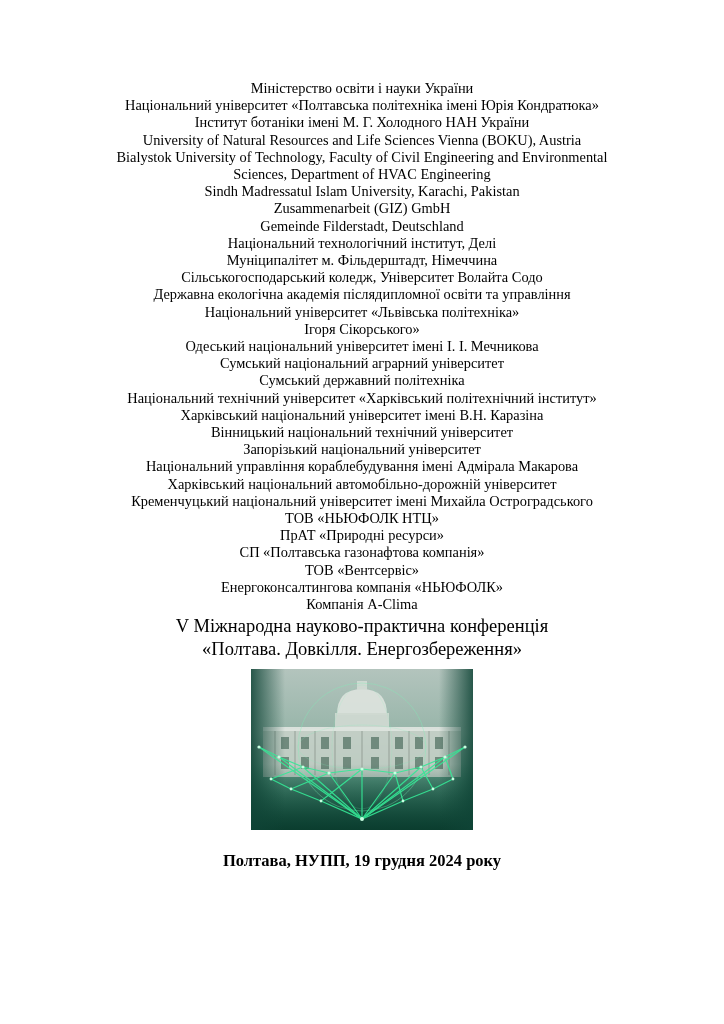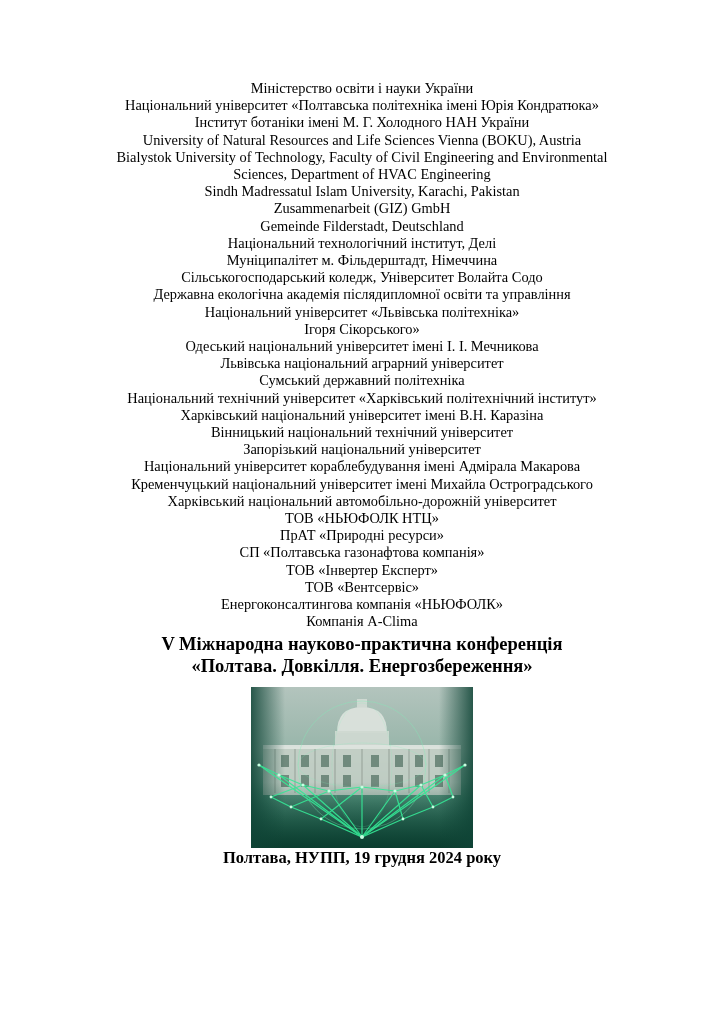--- a/index.html
+++ b/index.html
@@ -24,34 +24,35 @@
   .org-line {
     font-size: 14.4px;
     line-height: 17.2px;
     white-space: nowrap;
   }
   .title-block {
     margin-top: 2px;
   }
   .title-line {
     font-size: 18.5px;
-    font-weight: bold;
+    font-weight: normal;
     line-height: 22.5px;
   }
   .cover-image-wrap {
     margin-top: 9px;
     display: flex;
     justify-content: center;
   }
   .cover-image {
     width: 222px;
     height: 161px;
     display: block;
   }
   .footer-line {
+    margin-top: 21px;
     font-size: 16.5px;
     font-weight: bold;
   }
 </style>
 </head>
 <body>
 
 <div class="page">
 
   <div>
@@ -64,33 +65,32 @@
     <div class="org-line">Sindh Madressatul Islam University, Karachi, Pakistan</div>
     <div class="org-line">Zusammenarbeit  (GIZ) GmbH</div>
     <div class="org-line">Gemeinde Filderstadt, Deutschland</div>
     <div class="org-line">Національний технологічний інститут, Делі</div>
     <div class="org-line">Муніципалітет м. Фільдерштадт, Німеччина</div>
     <div class="org-line">Сільськогосподарський коледж, Університет Волайта Содо</div>
     <div class="org-line">Державна екологічна  академія післядипломної освіти та управління</div>
     <div class="org-line">Національний університет «Львівська політехніка»</div>
     <div class="org-line">Ігоря Сікорського»</div>
     <div class="org-line">Одеський національний університет імені І. І. Мечникова</div>
-    <div class="org-line">Львівська національний аграрний університет</div>
+    <div class="org-line">Сумський національний аграрний університет</div>
     <div class="org-line">Сумський державний політехніка</div>
     <div class="org-line">Національний технічний університет «Харківський політехнічний інститут»</div>
     <div class="org-line">Харківський національний університет імені В.Н. Каразіна</div>
     <div class="org-line">Вінницький національний технічний університет</div>
     <div class="org-line">Запорізький національний університет</div>
-    <div class="org-line">Національний університет кораблебудування імені Адмірала Макарова</div>
+    <div class="org-line">Національний управління кораблебудування імені Адмірала Макарова</div>
+    <div class="org-line">Харківський національний автомобільно-дорожній університет</div>
     <div class="org-line">Кременчуцький національний університет імені Михайла Остроградського</div>
-    <div class="org-line">Харківський національний автомобільно-дорожній університет</div>
     <div class="org-line">ТОВ «НЬЮФОЛК НТЦ»</div>
     <div class="org-line">ПрАТ «Природні ресурси»</div>
     <div class="org-line">СП «Полтавська газонафтова компанія»</div>
-    <div class="org-line">ТОВ «Інвертер Експерт»</div>
     <div class="org-line">ТОВ «Вентсервіс»</div>
     <div class="org-line">Енергоконсалтингова компанія «НЬЮФОЛК»</div>
     <div class="org-line">Компанія A-Clima</div>
   </div>
 
   <div class="title-block">
     <div class="title-line">V Міжнародна науково-практична конференція</div>
     <div class="title-line">«Полтава. Довкілля. Енергозбереження»</div>
   </div>
 

